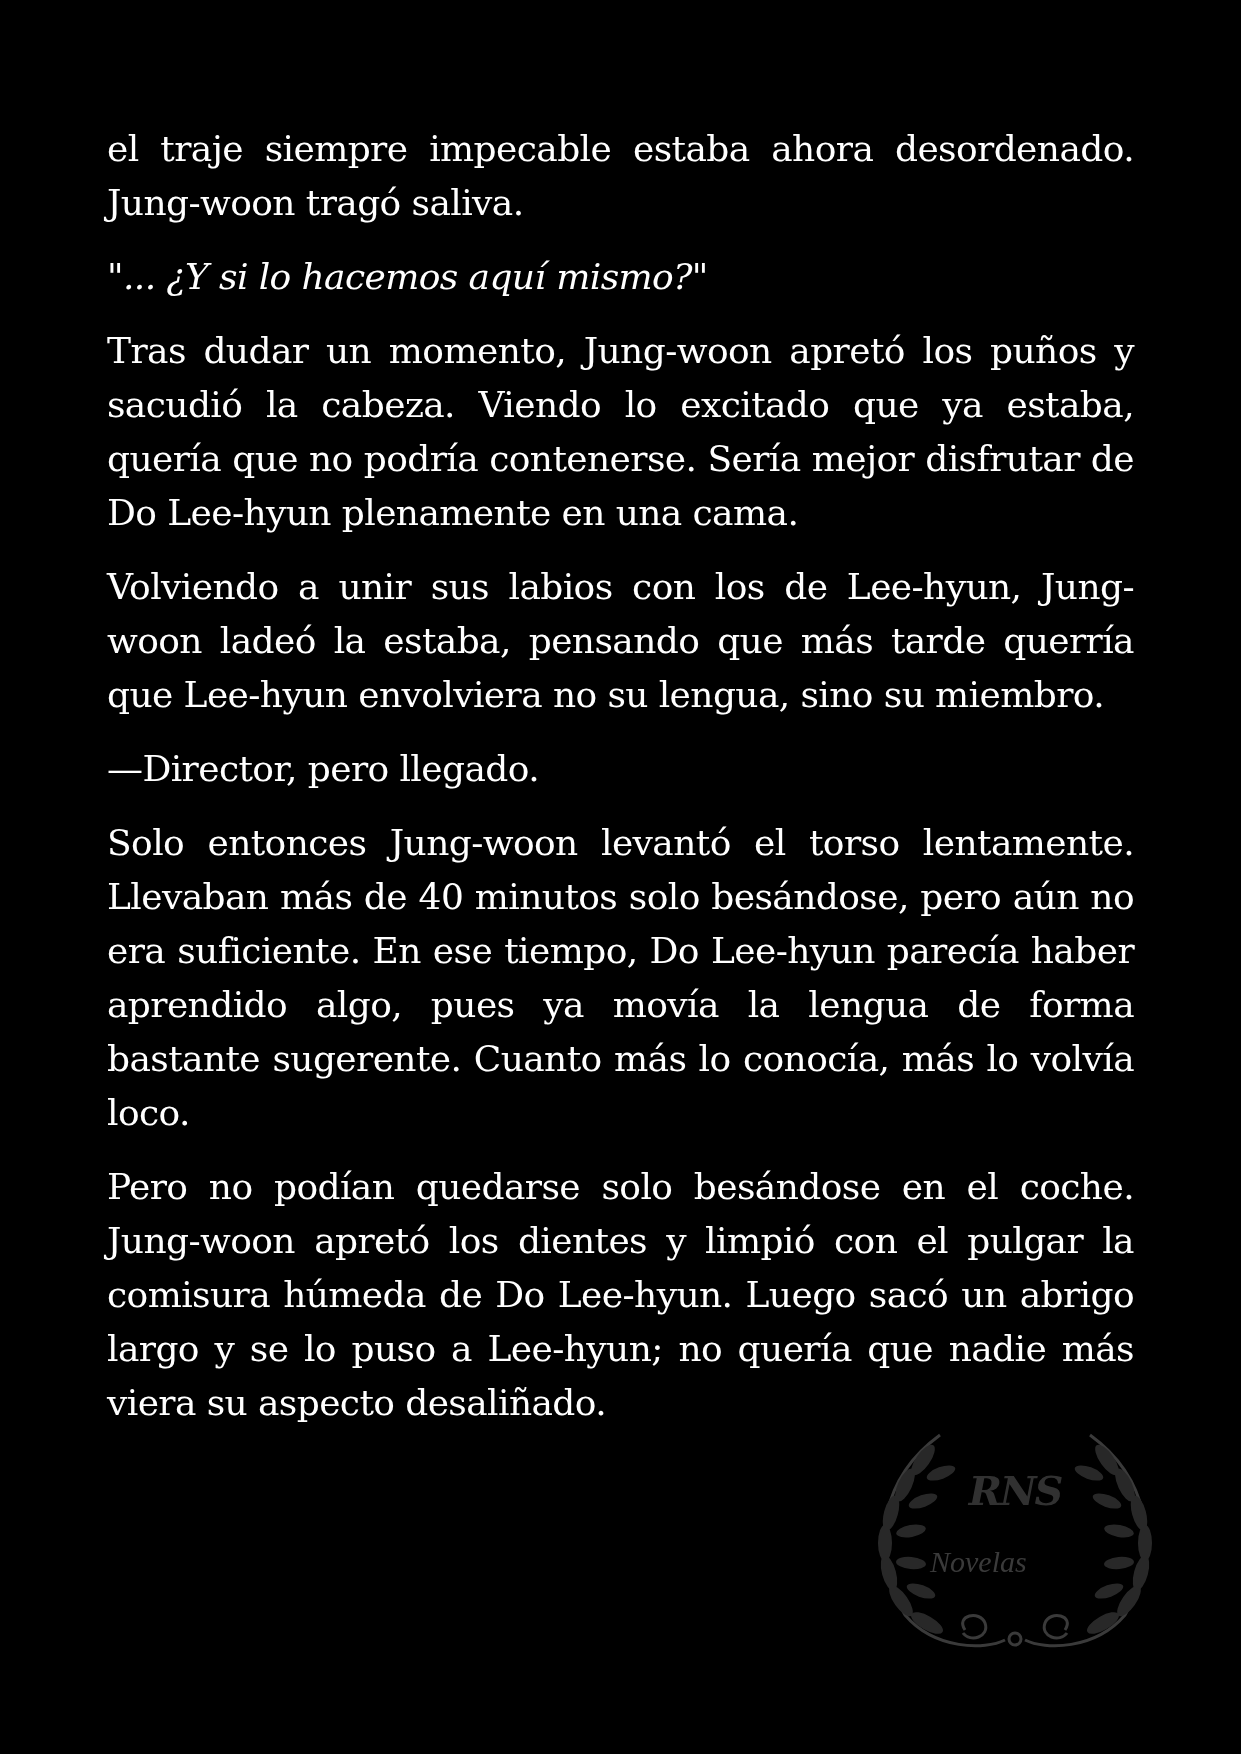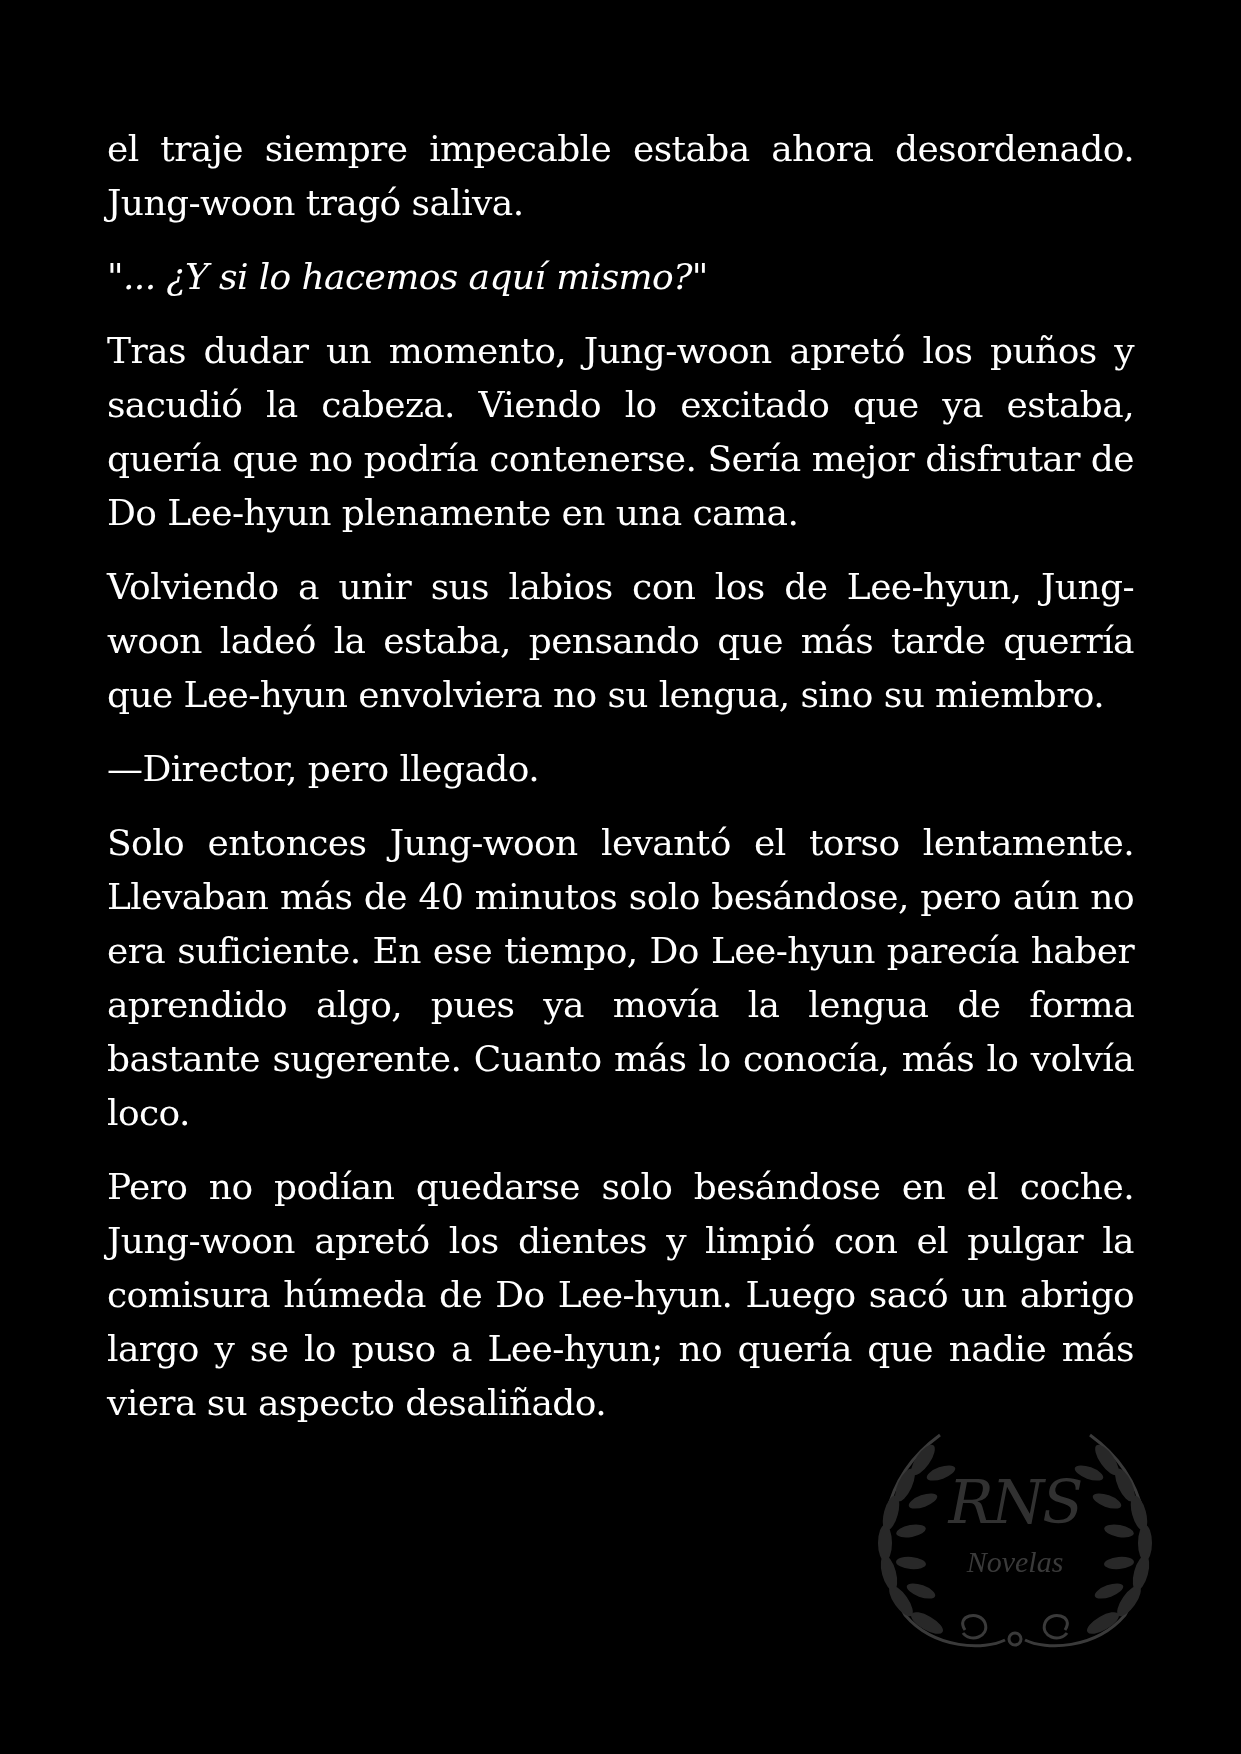--- a/index.html
+++ b/index.html
@@ -32,28 +32,28 @@
     left: 845px; top: 1425px;
     width: 340px; height: 240px;
     z-index: 1;
     opacity: 0.55;
   }
   .wm-text-rns {
     position: absolute;
     left: 85px; top: 42px;
     width: 170px; text-align: center;
     font-family: "DejaVu Serif", serif;
-    font-style: italic; font-weight: normal;
-    font-size: 60px; color: #5a5a5a;
+    font-style: italic; font-weight: bold;
+    font-size: 40px; color: #5a5a5a;
     letter-spacing: -2px;
   }
   .wm-text-novelas {
     position: absolute;
     left: 85px; top: 120px;
-    width: 170px; text-align: center;
+    width: 170px; text-align: left;
     font-family: "Liberation Serif", serif;
     font-style: italic;
     font-size: 30px; color: #6a6a6a;
   }
 </style>
 </head>
 <body>
 
 <div class="page">
   <p class="para">el traje siempre impecable estaba ahora desordenado. Jung-woon tragó saliva.</p>

